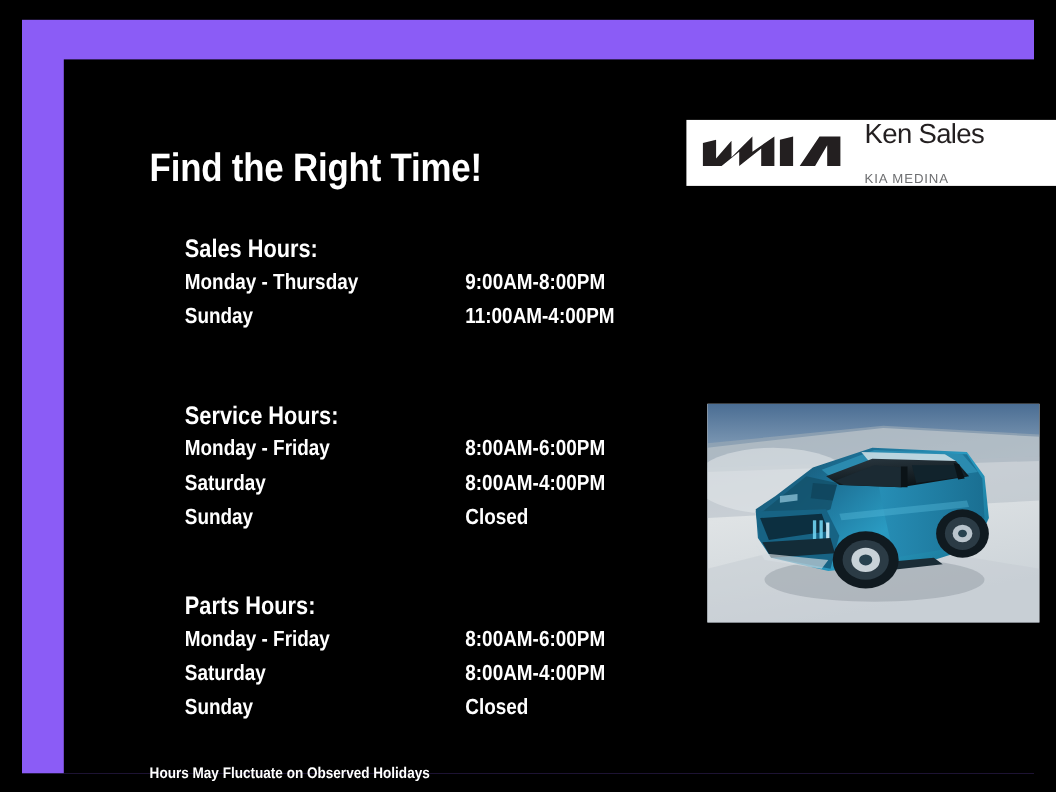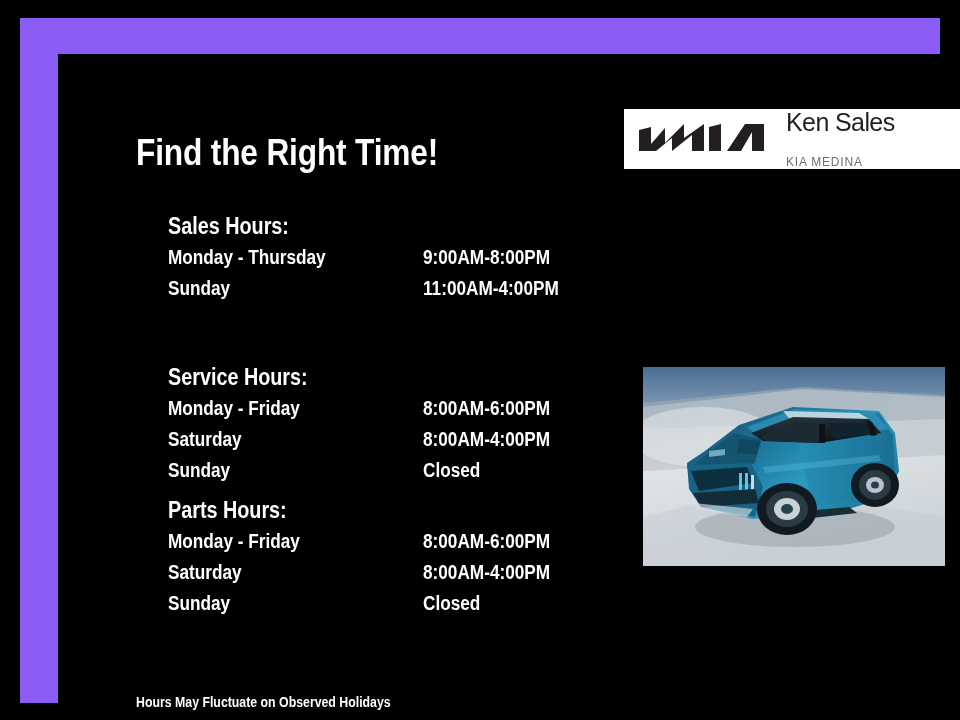--- a/index.html
+++ b/index.html
@@ -58,21 +58,21 @@
   
   .hours-block {
     position: absolute;
     left: 78px;
     width: 470px;
     color: #ffffff;
     margin-left: 32px;
   }
   #block-sales   { top: 157px; }
   #block-service { top: 308px; }
-  #block-parts   { top: 441px; }
+  #block-parts   { top: 481px; }
 
   .block-heading {
     font-size: 23px;
     font-weight: bold;
     line-height: 31px;
     height: 31px;
     color: #ffffff;
     transform: scaleX(0.86);
     transform-origin: left top;
     white-space: nowrap;

